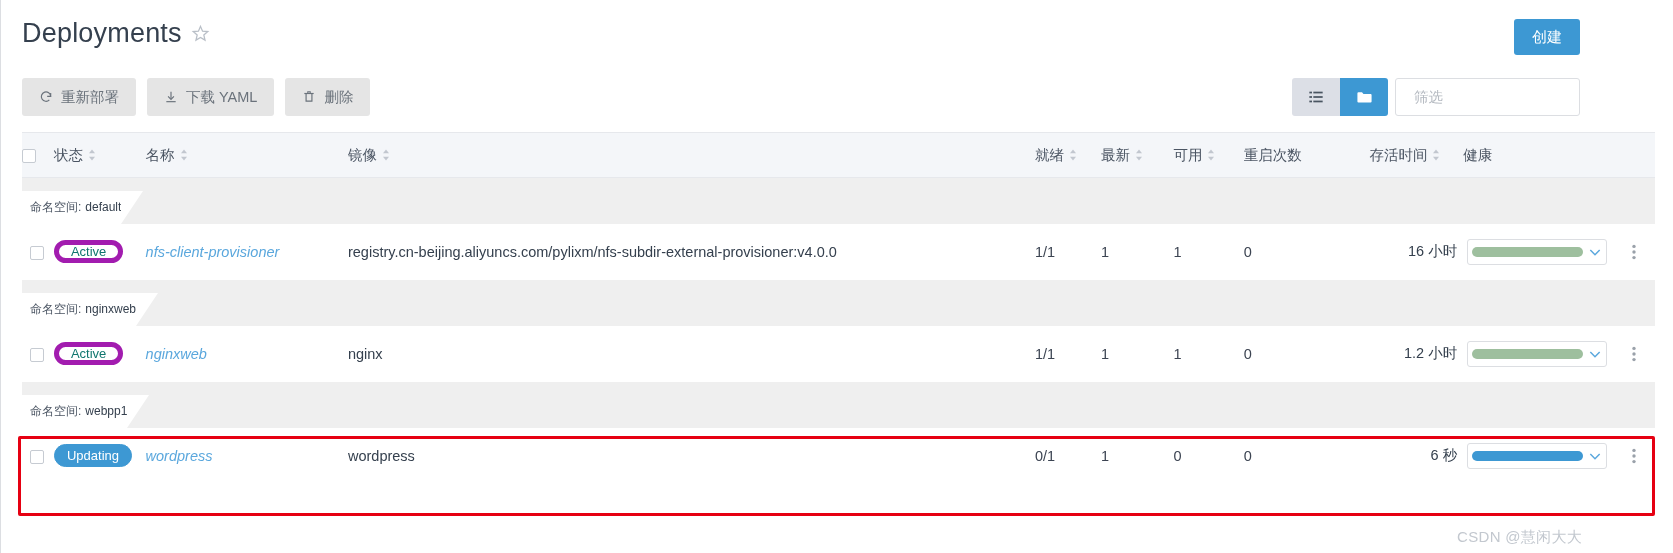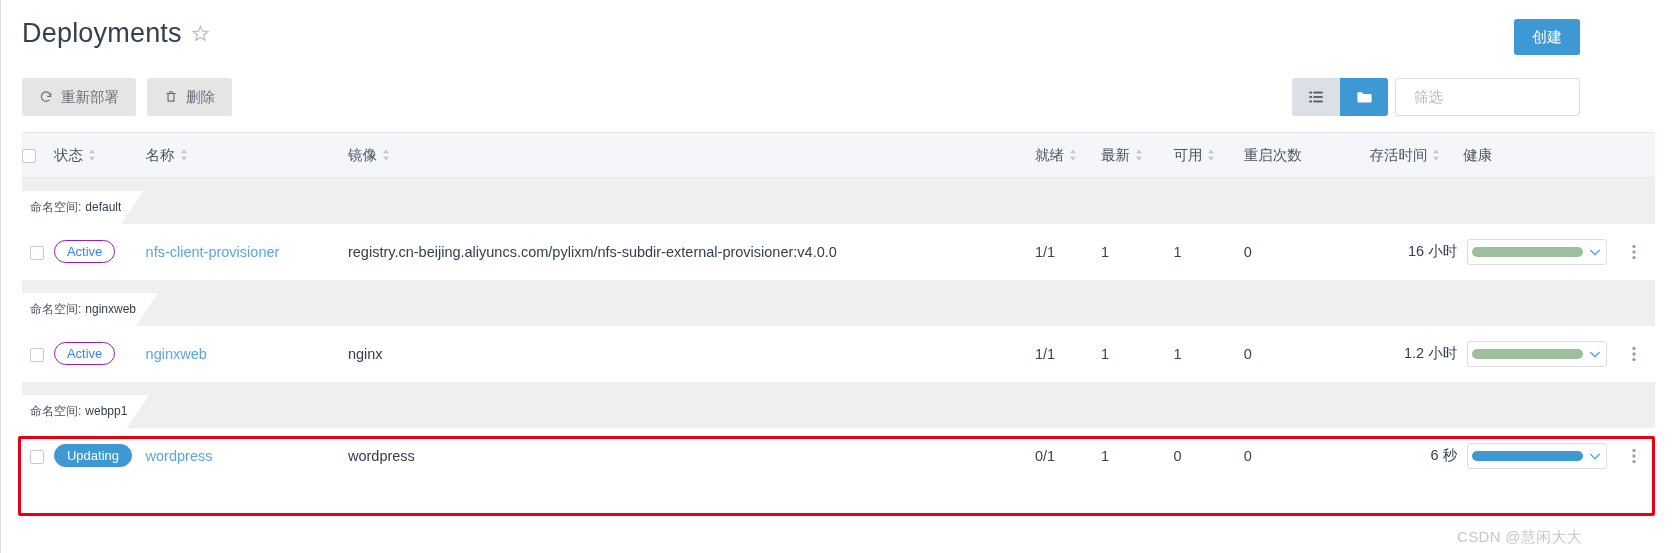--- a/index.html
+++ b/index.html
@@ -97,24 +97,24 @@
   .row-check, .hdr-check {
     width: 14px; height: 14px; border: 1px solid #c6cbd2; border-radius: 2px;
     background: #fff; display: inline-block; vertical-align: middle; cursor: pointer;
   }
 
   .badge {
     display: inline-flex; align-items: center; justify-content: center;
     height: 23px; padding: 0 12px; border-radius: 12px;
     font-size: 13px; white-space: nowrap;
   }
-  .badge.active { border: 1px solid #a21caf; color: #3b82f6; background: #fff; text-align: center; }
+  .badge.active { border: 5px solid #a21caf; color: #0f766e; background: #fff; text-align: center; }
   .badge.updating { background: #3d98d3; color: #fff; border: 1px solid #3d98d3; }
 
-  .name-link { color: #5aa7dd; text-decoration: none; cursor: pointer; }
+  .name-link { color: #5aa7dd; text-decoration: none; cursor: pointer; font-style: italic; }
   .img-text { color: #35404e; }
 
   .num { text-align: left; }
   .age { text-align: right; padding-right: 6px; white-space: nowrap; color: #35404e; }
 
   .health-cell { padding-left: 4px; }
   .health-wrap {
     display: flex; align-items: center;
     width: 140px; height: 26px; border: 1px solid #dcdee2; border-radius: 3px;
     background: #fff; padding: 0 3px 0 4px; gap: 4px;
@@ -166,20 +166,30 @@
     <button class="tb-btn">
       <span class="ico">
         <svg width="14" height="14" viewBox="0 0 24 24" fill="none" stroke="currentColor" stroke-width="2">
           <path d="M20 11a8 8 0 1 0-2.3 6"></path>
             <polyline points="20 5 20 11 14 11"></polyline>
         </svg>
       </span>
       <span>重新部署</span>
     </button>
 
+    <button class="tb-btn">
+      <span class="ico">
+        <svg width="14" height="14" viewBox="0 0 24 24" fill="none" stroke="currentColor" stroke-width="2">
+          <line x1="12" y1="3" x2="12" y2="15"></line>
+            <polyline points="7 11 12 16 17 11"></polyline>
+            <line x1="4" y1="20" x2="20" y2="20"></line>
+        </svg>
+      </span>
+      <span>下载 YAML</span>
+    </button>
 
     <button class="tb-btn">
       <span class="ico">
         <svg width="14" height="14" viewBox="0 0 24 24" fill="none" stroke="currentColor" stroke-width="2">
           <polyline points="4 6 20 6"></polyline>
             <path d="M7 6v13h10V6"></path>
             <path d="M10 3h4v3h-4z"></path>
         </svg>
       </span>
       <span>删除</span>

